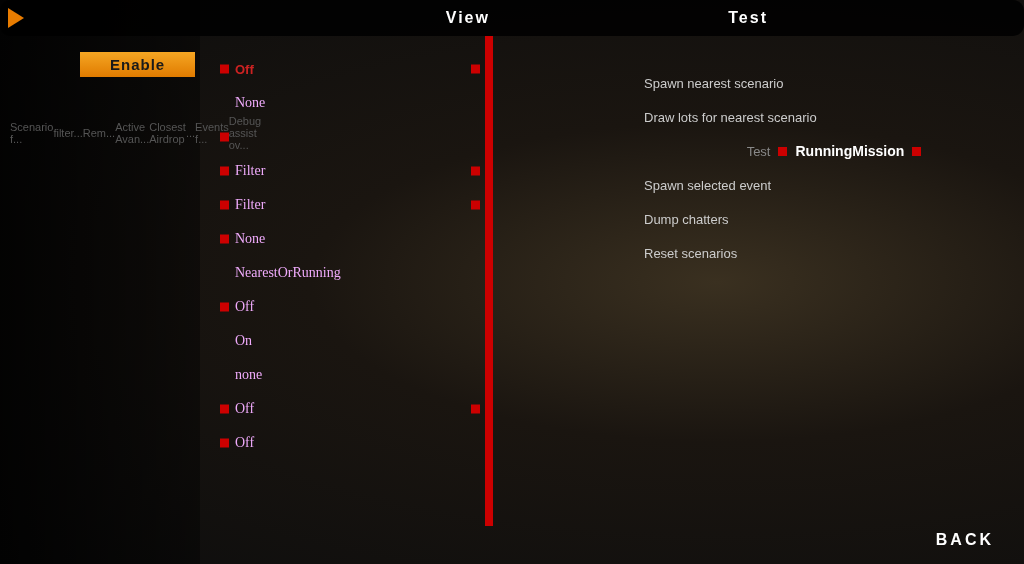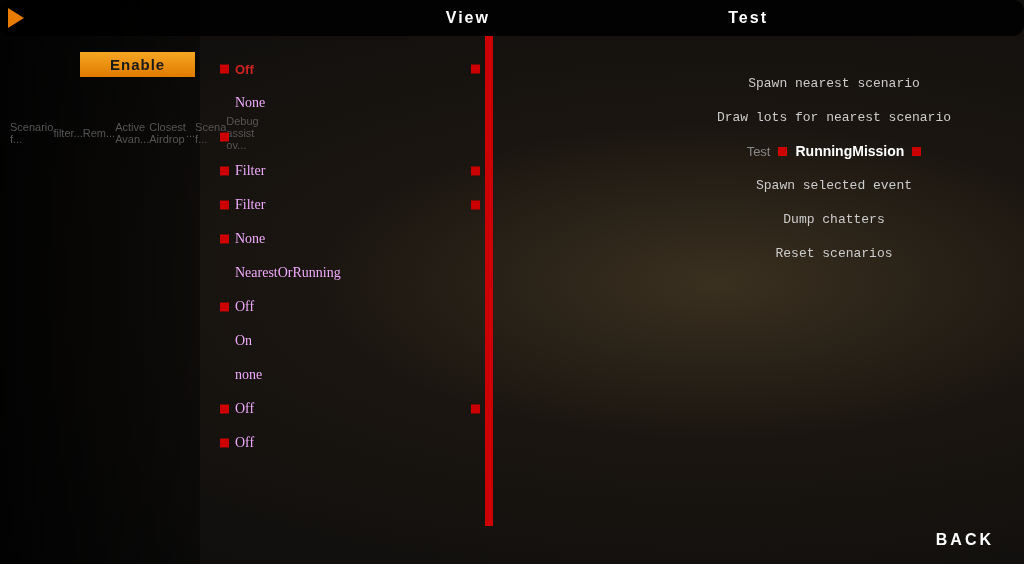--- a/index.html
+++ b/index.html
@@ -195,22 +195,20 @@
       padding-top: 30px;
       display: flex;
       flex-direction: column;
       gap: 0;
     }
 
     .test-row {
       height: 34px;
       display: flex;
       align-items: center;
-      justify-content: center;
-      font-family: Liberation Mono, monospace;
     }
 
     .test-label {
       color: #ccc;
       font-size: 13px;
       text-align: center;
       cursor: pointer;
     }
 
     
@@ -339,21 +337,21 @@
   <div class="left-panel">
     <div class="left-label" style="height:52px;"></div>
     <div class="left-label"></div>
     <div class="left-label"></div>
     <div class="left-label" style="color:#555; font-size:11px;">Scenario f...</div>
     <div class="left-label" style="color:#555; font-size:11px;">filter...</div>
     <div class="left-label" style="color:#555; font-size:11px;">Rem...</div>
     <div class="left-label" style="color:#555; font-size:11px;">Active Avan...</div>
     <div class="left-label" style="color:#555; font-size:11px;">Closest Airdrop</div>
     <div class="left-label" style="color:#555; font-size:11px;">...</div>
-    <div class="left-label" style="color:#555; font-size:11px;">Scena f...</div>
+    <div class="left-label" style="color:#555; font-size:11px;">Events f...</div>
     <div class="left-label" style="color:#555; font-size:11px;">Debug assist ov...</div>
   </div>
 
 </div>
 
 <div class="right-panel">
 
   <div class="test-row">
     <span class="test-label">Spawn nearest scenario</span>
   </div>

